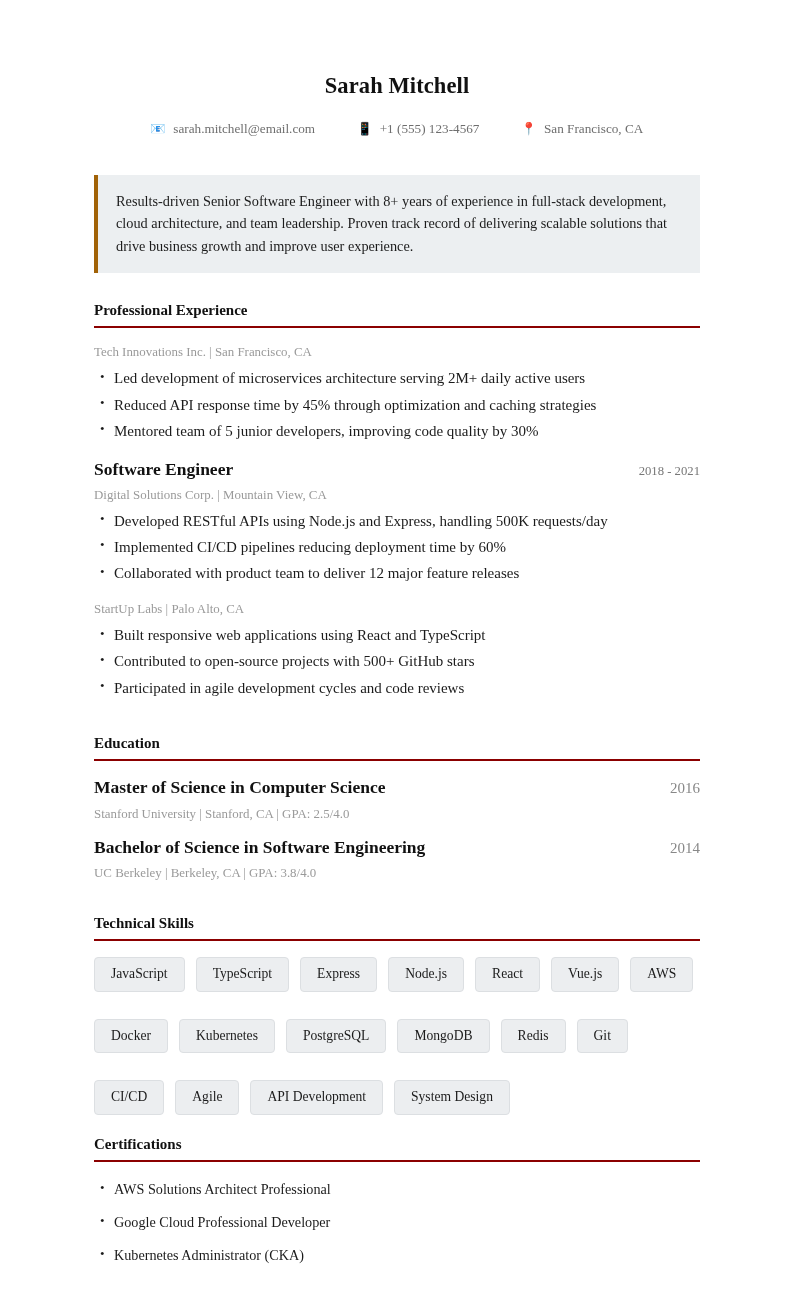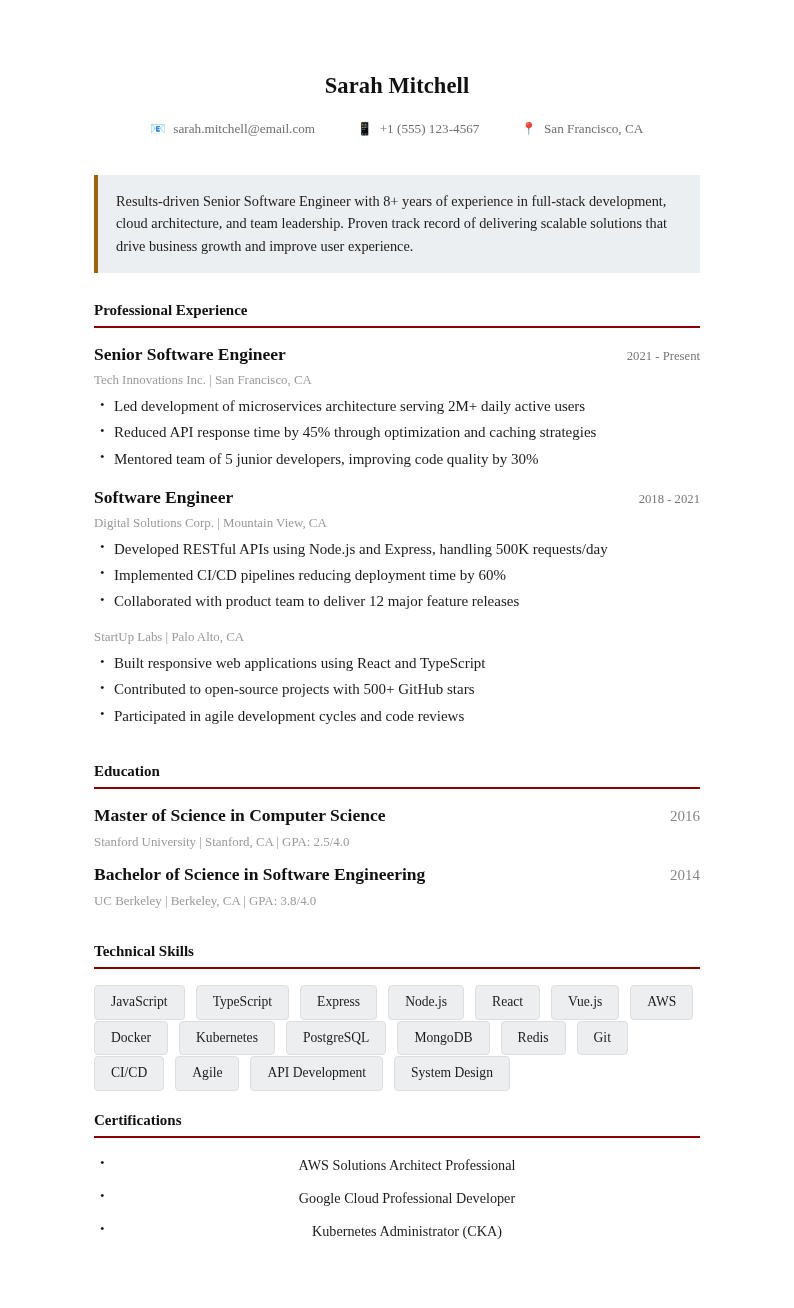--- a/index.html
+++ b/index.html
@@ -155,41 +155,40 @@
     font-size: 12.9px;
     color: #9a9a9a;
     margin: 7px 0 0 0;
     line-height: 1.3;
   }
 
   
   .skills-wrap {
     display: flex;
     flex-wrap: wrap;
-    gap: 1px 11px;
+    gap: 27px 11px;
     margin-bottom: 20px;
     max-width: 610px;
   }
   .skill-tag {
     background: #eceef0;
     border: 1px solid #dcdfe2;
     border-radius: 4px;
     padding: 8px 16px 9px 16px;
     font-size: 13.6px;
     color: #1b1b1b;
     line-height: 1.15;
     white-space: nowrap;
   }
 
   
   .cert-list {
     list-style: none;
     margin: 0;
     padding: 0;
-    text-align: center;
   }
   .cert-list li {
     position: relative;
     padding-left: 20px;
     font-size: 14.2px;
     line-height: 1.55;
     color: #1b1b1b;
     margin-bottom: 11px;
   }
   .cert-list li::before {
@@ -227,24 +226,20 @@
 
   <div class="summary-box">
     <p class="summary-text">Results-driven Senior Software Engineer with 8+ years of experience in full-stack development, cloud architecture, and team leadership. Proven track record of delivering scalable solutions that drive business growth and improve user experience.</p>
   </div>
 
   <div class="section">
     <h2 class="section-title">Professional Experience</h2>
     <div class="section-rule"></div>
     <div id="experience-list">
         <div class="entry">
-          <div class="entry-head">
-            <h3 class="entry-title">Senior Software Engineer</h3>
-            <span class="entry-date">2021 - Present</span>
-          </div>
           <div class="entry-meta">Tech Innovations Inc. | San Francisco, CA</div>
           <ul class="bullets">
             <li>Led development of microservices architecture serving 2M+ daily active users</li>
             <li>Reduced API response time by 45% through optimization and caching strategies</li>
             <li>Mentored team of 5 junior developers, improving code quality by 30%</li>
           </ul>
         </div>
         <div class="entry">
           <div class="entry-head">
             <h3 class="entry-title">Software Engineer</h3>

